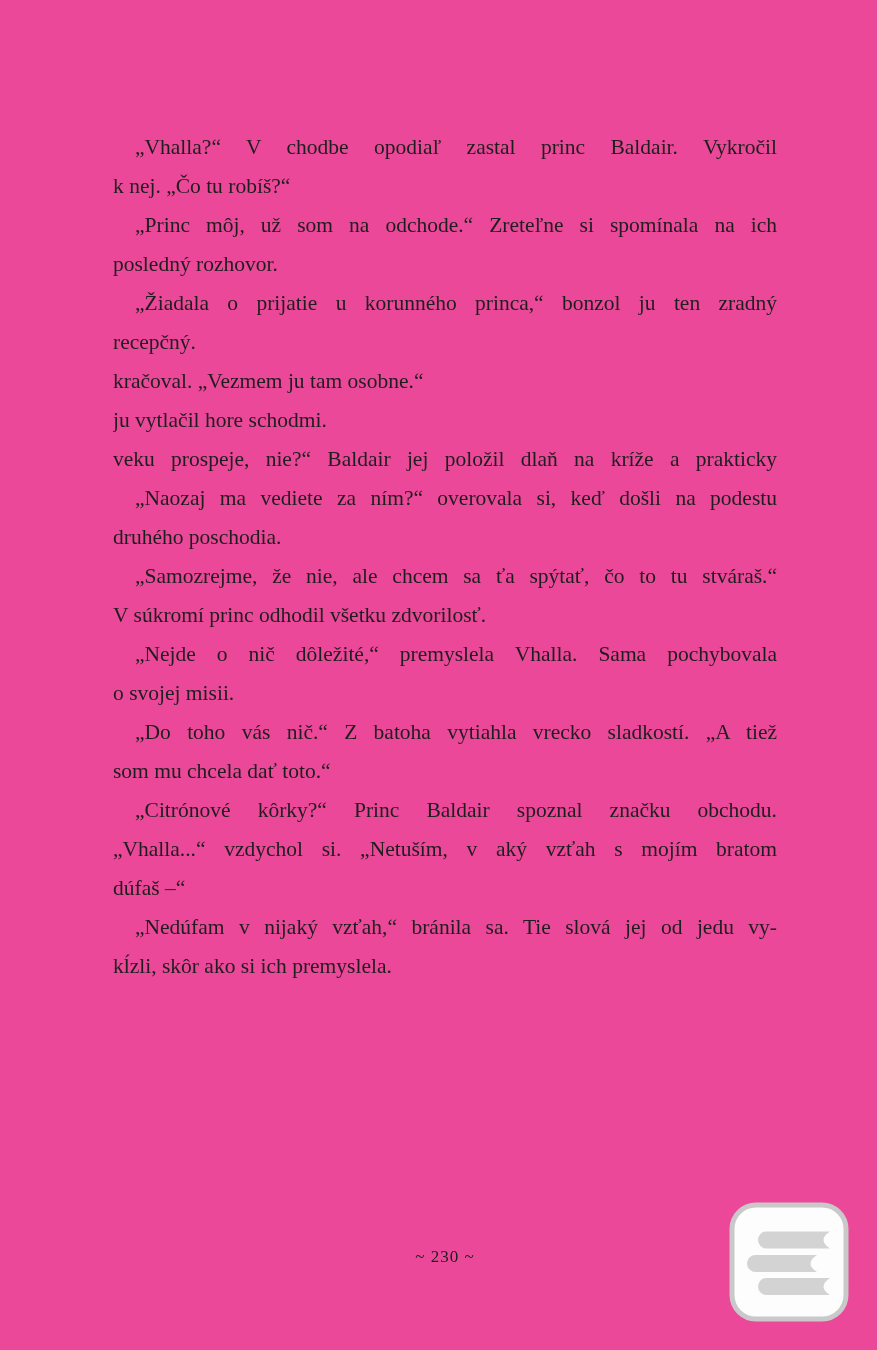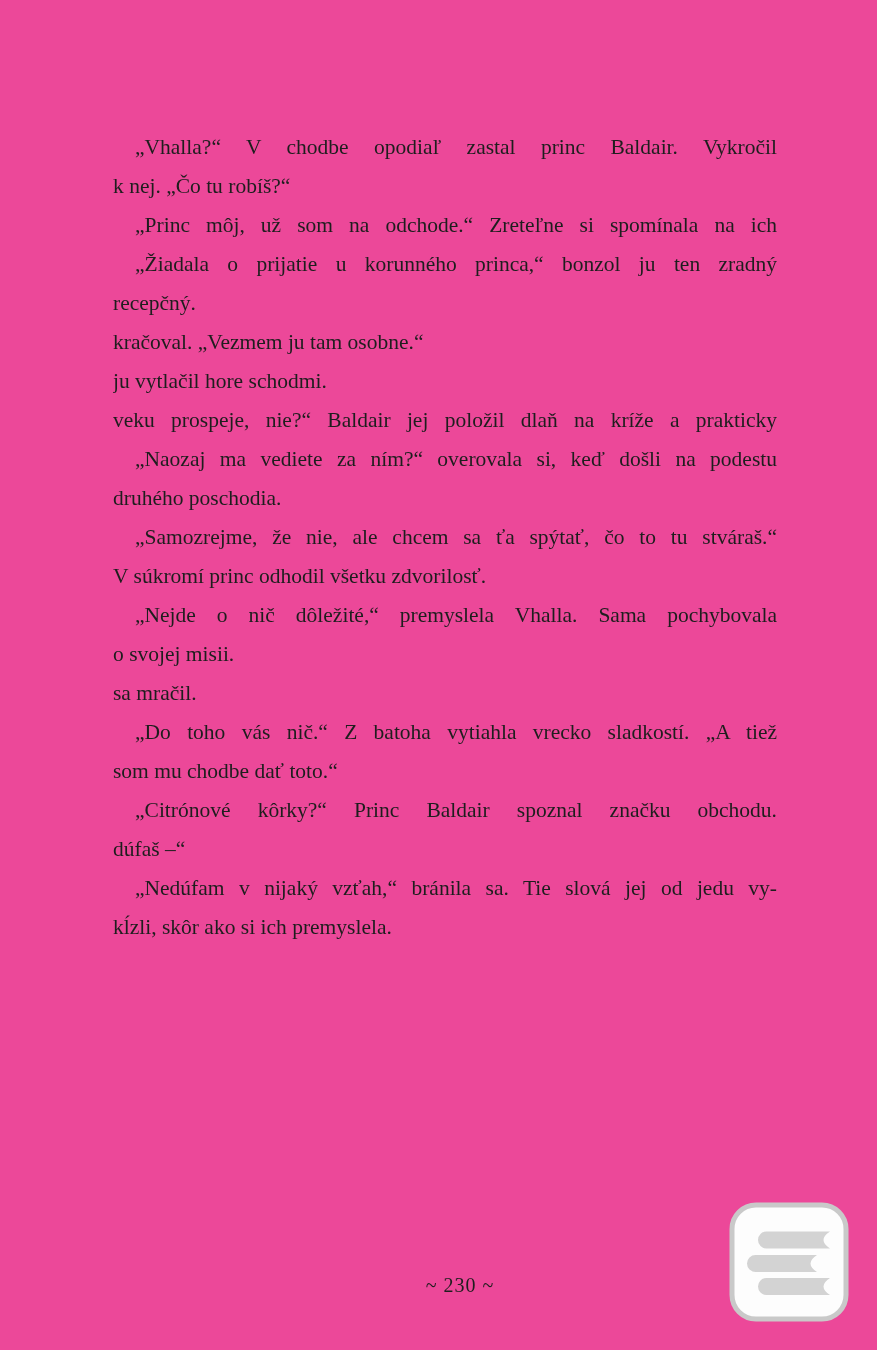--- a/index.html
+++ b/index.html
@@ -23,64 +23,64 @@
     height: 39px;
     line-height: 39px;
     overflow: hidden;
     text-align: justify;
     text-align-last: justify;
   }
   .line.end { text-align-last: left; }
   .line.indent { text-indent: 22px; }
   .page-number {
     position: absolute;
-    left: 128px;
+    left: 113px;
     top: 1246px;
     width: 664px;
     height: 22px;
     line-height: 22px;
     text-align: center;
-    font-size: 20px;
+    font-size: 17px;
     letter-spacing: 1px;
     color: var(--ink, #1e1e1e);
-    margin-top: 28px;
   }
   .logo {
     position: absolute;
     left: 729px;
     top: 1202px;
     width: 120px;
     height: 120px;
   }
   .logo svg { display: block; width: 100%; height: 100%; }
 </style>
 </head>
 <body>
 
 <div class="page">
 
   <div class="text-block">
       <div class="line indent">„Vhalla?“ V chodbe opodiaľ zastal princ Baldair. Vykročil</div>
       <div class="line end">k nej. „Čo tu robíš?“</div>
       <div class="line indent">„Princ môj, už som na odchode.“ Zreteľne si spomínala na ich</div>
+      <div class="line end">posledný rozhovor.</div>
       <div class="line indent">„Žiadala o prijatie u korunného princa,“ bonzol ju ten zradný</div>
       <div class="line end">recepčný.</div>
       <div class="line end">kračoval. „Vezmem ju tam osobne.“</div>
       <div class="line end">ju vytlačil hore schodmi.</div>
       <div class="line">veku prospeje, nie?“ Baldair jej položil dlaň na kríže a prakticky</div>
       <div class="line indent">„Naozaj ma vediete za ním?“ overovala si, keď došli na podestu</div>
       <div class="line end">druhého poschodia.</div>
       <div class="line indent">„Samozrejme, že nie, ale chcem sa ťa spýtať, čo to tu stváraš.“</div>
       <div class="line end">V súkromí princ odhodil všetku zdvorilosť.</div>
       <div class="line indent">„Nejde o nič dôležité,“ premyslela Vhalla. Sama pochybovala</div>
       <div class="line end">o svojej misii.</div>
-      <div class="line end">sa mračil.</div>
       <div class="line indent">„Do toho vás nič.“ Z batoha vytiahla vrecko sladkostí. „A tiež</div>
-      <div class="line end">som mu chodbe dať toto.“</div>
+      <div class="line end">som mu chcela dať toto.“</div>
       <div class="line indent">„Citrónové kôrky?“ Princ Baldair spoznal značku obchodu.</div>
+      <div class="line">„Vhalla...“ vzdychol si. „Netuším, v aký vzťah s mojím bratom</div>
       <div class="line end">dúfaš –“</div>
       <div class="line indent">„Nedúfam v nijaký vzťah,“ bránila sa. Tie slová jej od jedu vy-</div>
       <div class="line end">kĺzli, skôr ako si ich premyslela.</div>
     </div>
 
   <div class="page-number">~ 230 ~</div>
 
   <div class="logo">
     <svg viewBox="0 0 120 120" xmlns="http://www.w3.org/2000/svg">
       <rect x="3" y="3" width="114" height="114" rx="24" fill="var(--logo-bg, #fdfdfd)" stroke="var(--logo-border, #c9c9c9)" stroke-width="5"></rect>

